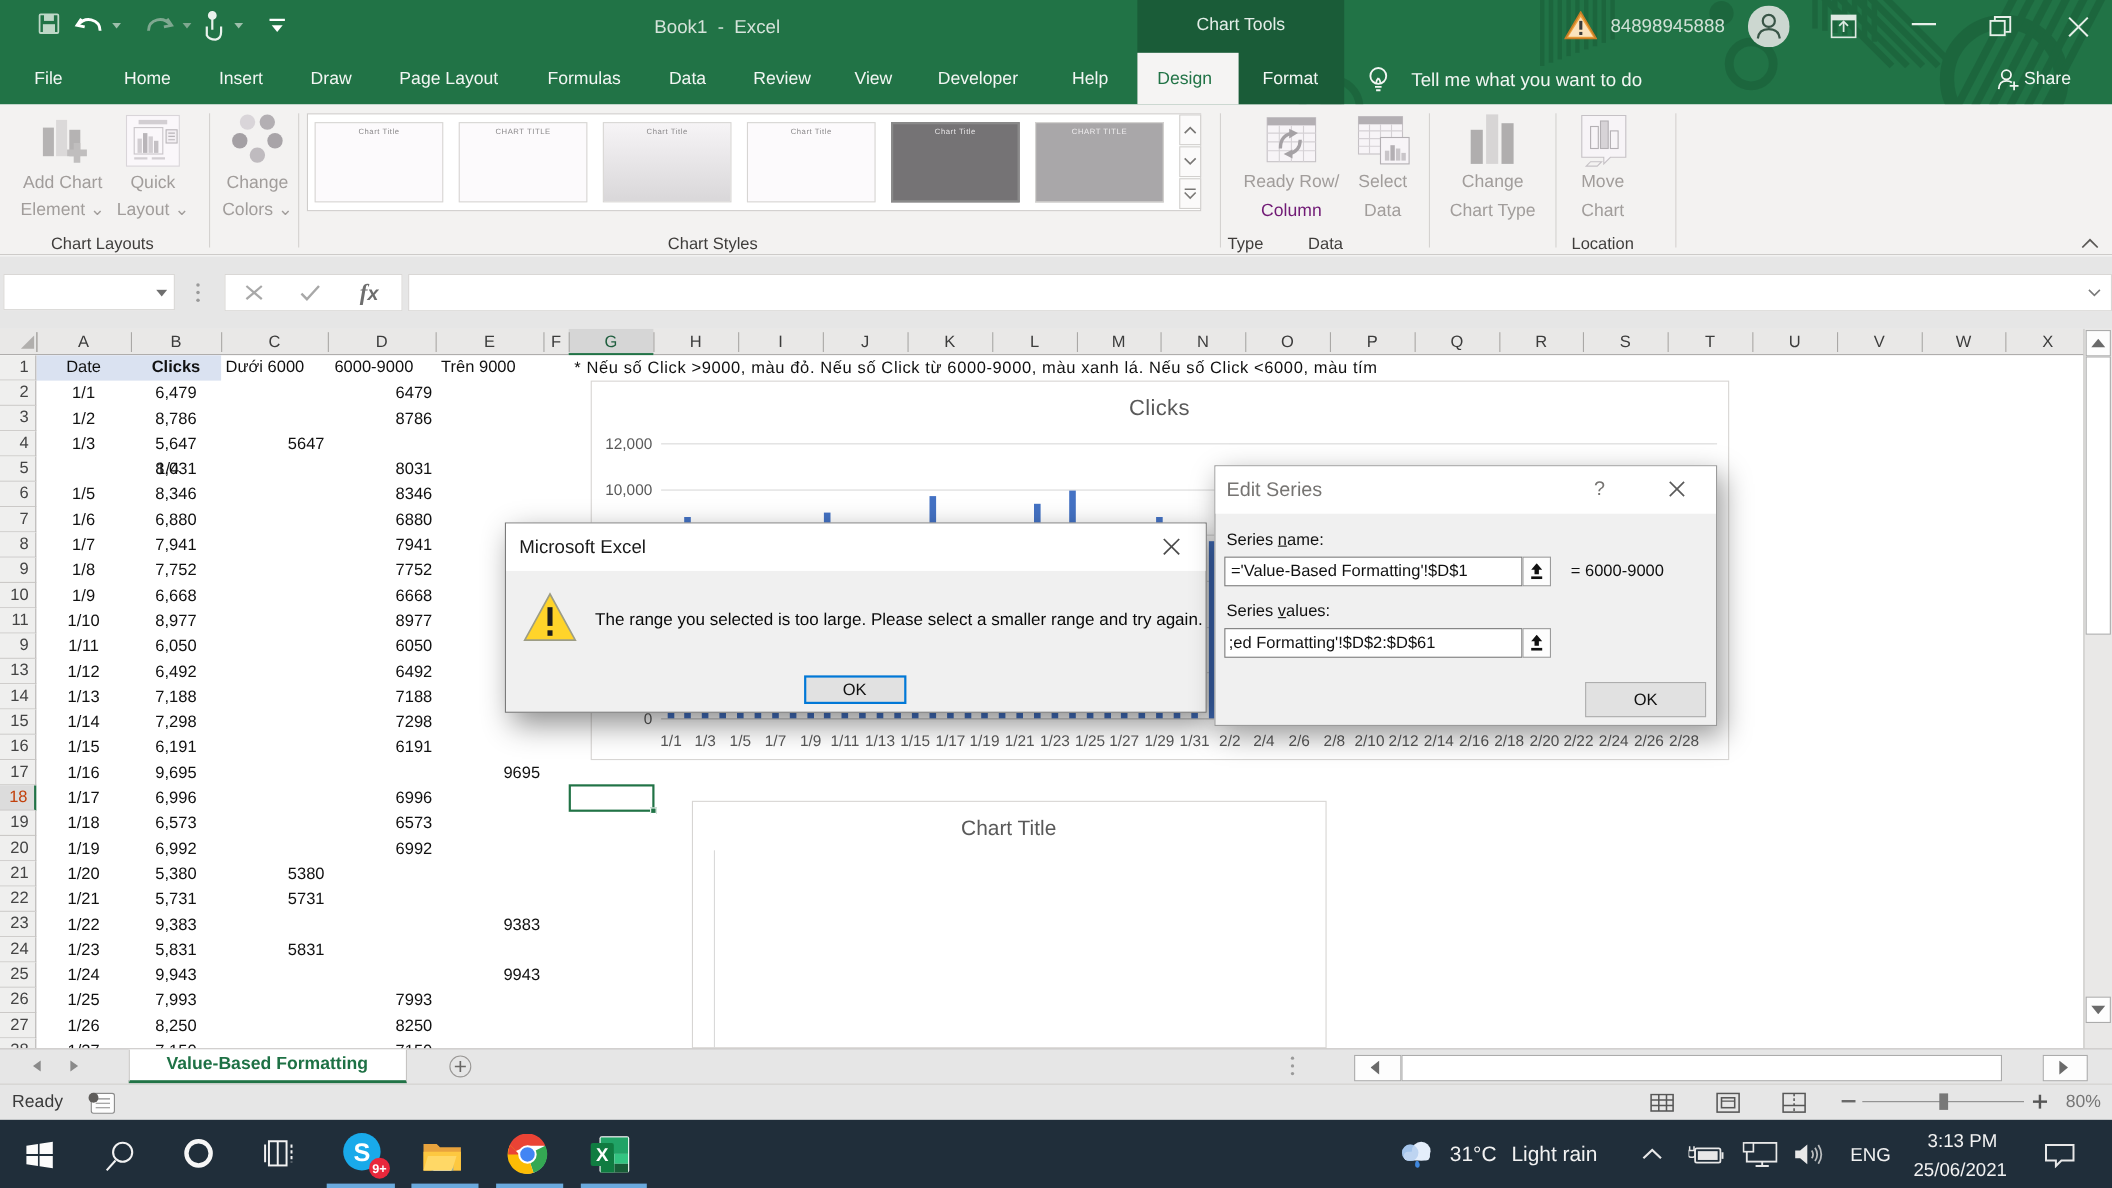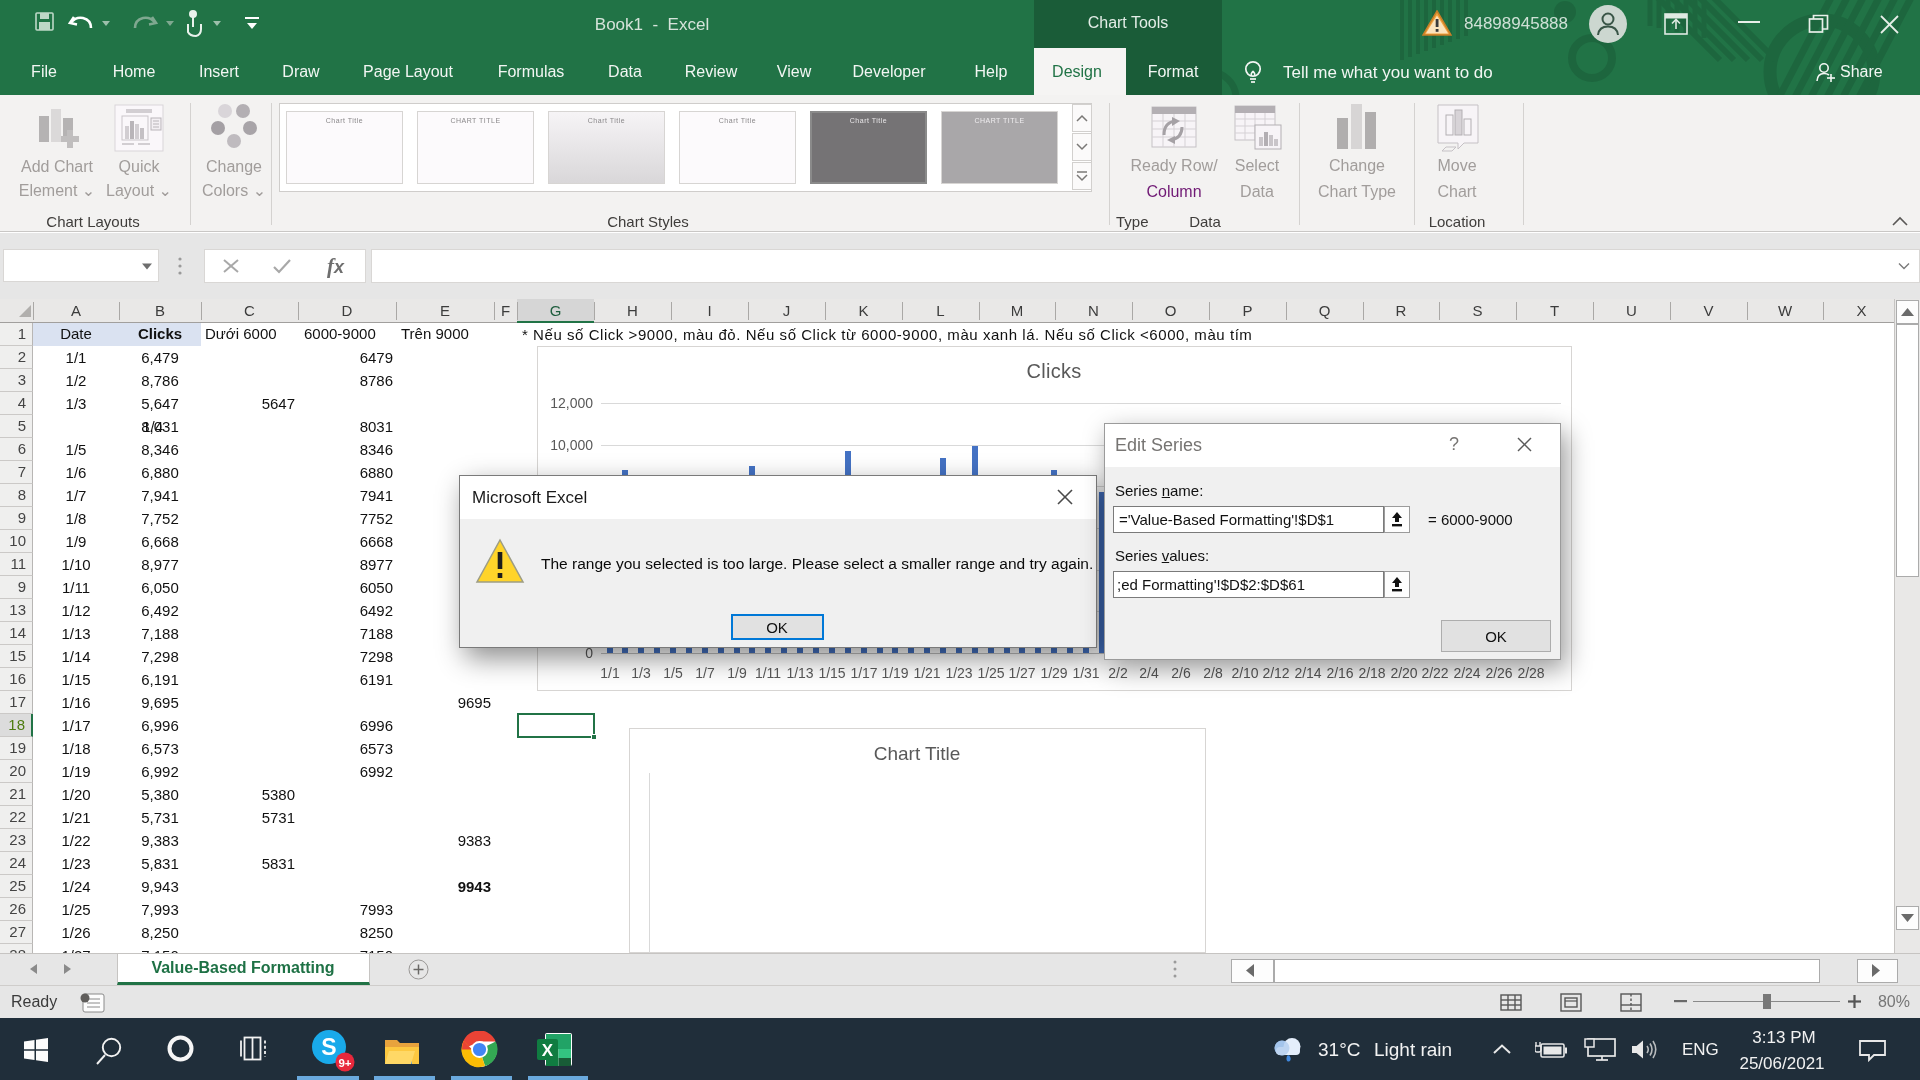--- a/index.html
+++ b/index.html
@@ -421,21 +421,21 @@
     <div style="left:119px;top:806px;width:82px;height:23px;line-height:23px;font-size:15px;color:#111;text-align:center;">5,731</div>
     <div style="left:201px;top:806px;width:94px;height:23px;line-height:23px;font-size:15px;color:#111;text-align:right;">5731</div>
     <div style="left:33px;top:829px;width:86px;height:23px;line-height:23px;font-size:15px;color:#111;text-align:center;">1/22</div>
     <div style="left:119px;top:829px;width:82px;height:23px;line-height:23px;font-size:15px;color:#111;text-align:center;">9,383</div>
     <div style="left:396px;top:829px;width:95px;height:23px;line-height:23px;font-size:15px;color:#111;text-align:right;">9383</div>
     <div style="left:33px;top:852px;width:86px;height:23px;line-height:23px;font-size:15px;color:#111;text-align:center;">1/23</div>
     <div style="left:119px;top:852px;width:82px;height:23px;line-height:23px;font-size:15px;color:#111;text-align:center;">5,831</div>
     <div style="left:201px;top:852px;width:94px;height:23px;line-height:23px;font-size:15px;color:#111;text-align:right;">5831</div>
     <div style="left:33px;top:875px;width:86px;height:23px;line-height:23px;font-size:15px;color:#111;text-align:center;">1/24</div>
     <div style="left:119px;top:875px;width:82px;height:23px;line-height:23px;font-size:15px;color:#111;text-align:center;">9,943</div>
-    <div style="left:396px;top:875px;width:95px;height:23px;line-height:23px;font-size:15px;color:#111;text-align:right;font-weight:bold;">9943</div>
+    <div style="left:396px;top:875px;width:95px;height:23px;line-height:23px;font-size:15px;color:#111;text-align:right;">9943</div>
     <div style="left:33px;top:898px;width:86px;height:23px;line-height:23px;font-size:15px;color:#111;text-align:center;">1/25</div>
     <div style="left:119px;top:898px;width:82px;height:23px;line-height:23px;font-size:15px;color:#111;text-align:center;">7,993</div>
     <div style="left:298px;top:898px;width:95px;height:23px;line-height:23px;font-size:15px;color:#111;text-align:right;">7993</div>
     <div style="left:33px;top:921px;width:86px;height:23px;line-height:23px;font-size:15px;color:#111;text-align:center;">1/26</div>
     <div style="left:119px;top:921px;width:82px;height:23px;line-height:23px;font-size:15px;color:#111;text-align:center;">8,250</div>
     <div style="left:298px;top:921px;width:95px;height:23px;line-height:23px;font-size:15px;color:#111;text-align:right;">8250</div>
     <div style="left:33px;top:944px;width:86px;height:23px;line-height:23px;font-size:15px;color:#111;text-align:center;">1/27</div>
     <div style="left:119px;top:944px;width:82px;height:23px;line-height:23px;font-size:15px;color:#111;text-align:center;">7,150</div>
     <div style="left:298px;top:944px;width:95px;height:23px;line-height:23px;font-size:15px;color:#111;text-align:right;">7150</div>
 <div style="left:0;top:323px;width:1894px;height:630px;position:absolute;overflow:hidden">
@@ -449,21 +449,21 @@
       <div style="position:absolute;left:0;top:161px;width:33px;height:23px;background:#efefee;border-right:1px solid #b8b6b4;border-bottom:1px solid #cbc9c7;font-size:15px;color:#444;text-align:right;line-height:22px;padding-right:6px;">8</div>
       <div style="position:absolute;left:0;top:184px;width:33px;height:23px;background:#efefee;border-right:1px solid #b8b6b4;border-bottom:1px solid #cbc9c7;font-size:15px;color:#444;text-align:right;line-height:22px;padding-right:6px;">9</div>
       <div style="position:absolute;left:0;top:207px;width:33px;height:23px;background:#efefee;border-right:1px solid #b8b6b4;border-bottom:1px solid #cbc9c7;font-size:15px;color:#444;text-align:right;line-height:22px;padding-right:6px;">10</div>
       <div style="position:absolute;left:0;top:230px;width:33px;height:23px;background:#efefee;border-right:1px solid #b8b6b4;border-bottom:1px solid #cbc9c7;font-size:15px;color:#444;text-align:right;line-height:22px;padding-right:6px;">11</div>
       <div style="position:absolute;left:0;top:253px;width:33px;height:23px;background:#efefee;border-right:1px solid #b8b6b4;border-bottom:1px solid #cbc9c7;font-size:15px;color:#444;text-align:right;line-height:22px;padding-right:6px;">9</div>
       <div style="position:absolute;left:0;top:276px;width:33px;height:23px;background:#efefee;border-right:1px solid #b8b6b4;border-bottom:1px solid #cbc9c7;font-size:15px;color:#444;text-align:right;line-height:22px;padding-right:6px;">13</div>
       <div style="position:absolute;left:0;top:299px;width:33px;height:23px;background:#efefee;border-right:1px solid #b8b6b4;border-bottom:1px solid #cbc9c7;font-size:15px;color:#444;text-align:right;line-height:22px;padding-right:6px;">14</div>
       <div style="position:absolute;left:0;top:322px;width:33px;height:23px;background:#efefee;border-right:1px solid #b8b6b4;border-bottom:1px solid #cbc9c7;font-size:15px;color:#444;text-align:right;line-height:22px;padding-right:6px;">15</div>
       <div style="position:absolute;left:0;top:345px;width:33px;height:23px;background:#efefee;border-right:1px solid #b8b6b4;border-bottom:1px solid #cbc9c7;font-size:15px;color:#444;text-align:right;line-height:22px;padding-right:6px;">16</div>
       <div style="position:absolute;left:0;top:368px;width:33px;height:23px;background:#efefee;border-right:1px solid #b8b6b4;border-bottom:1px solid #cbc9c7;font-size:15px;color:#444;text-align:right;line-height:22px;padding-right:6px;">17</div>
-      <div style="position:absolute;left:0;top:391px;width:33px;height:23px;background:#dcdcdc;border-right:2px solid #217346;border-bottom:1px solid #cbc9c7;font-size:15px;color:#4d7c0f;text-align:right;line-height:22px;padding-right:6px;">18</div>
+      <div style="position:absolute;left:0;top:391px;width:33px;height:23px;background:#dcdcdc;border-right:2px solid #217346;border-bottom:1px solid #cbc9c7;font-size:15px;color:#c2410c;text-align:right;line-height:22px;padding-right:6px;">18</div>
       <div style="position:absolute;left:0;top:414px;width:33px;height:23px;background:#efefee;border-right:1px solid #b8b6b4;border-bottom:1px solid #cbc9c7;font-size:15px;color:#444;text-align:right;line-height:22px;padding-right:6px;">19</div>
       <div style="position:absolute;left:0;top:437px;width:33px;height:23px;background:#efefee;border-right:1px solid #b8b6b4;border-bottom:1px solid #cbc9c7;font-size:15px;color:#444;text-align:right;line-height:22px;padding-right:6px;">20</div>
       <div style="position:absolute;left:0;top:460px;width:33px;height:23px;background:#efefee;border-right:1px solid #b8b6b4;border-bottom:1px solid #cbc9c7;font-size:15px;color:#444;text-align:right;line-height:22px;padding-right:6px;">21</div>
       <div style="position:absolute;left:0;top:483px;width:33px;height:23px;background:#efefee;border-right:1px solid #b8b6b4;border-bottom:1px solid #cbc9c7;font-size:15px;color:#444;text-align:right;line-height:22px;padding-right:6px;">22</div>
       <div style="position:absolute;left:0;top:506px;width:33px;height:23px;background:#efefee;border-right:1px solid #b8b6b4;border-bottom:1px solid #cbc9c7;font-size:15px;color:#444;text-align:right;line-height:22px;padding-right:6px;">23</div>
       <div style="position:absolute;left:0;top:529px;width:33px;height:23px;background:#efefee;border-right:1px solid #b8b6b4;border-bottom:1px solid #cbc9c7;font-size:15px;color:#444;text-align:right;line-height:22px;padding-right:6px;">24</div>
       <div style="position:absolute;left:0;top:552px;width:33px;height:23px;background:#efefee;border-right:1px solid #b8b6b4;border-bottom:1px solid #cbc9c7;font-size:15px;color:#444;text-align:right;line-height:22px;padding-right:6px;">25</div>
       <div style="position:absolute;left:0;top:575px;width:33px;height:23px;background:#efefee;border-right:1px solid #b8b6b4;border-bottom:1px solid #cbc9c7;font-size:15px;color:#444;text-align:right;line-height:22px;padding-right:6px;">26</div>
       <div style="position:absolute;left:0;top:598px;width:33px;height:23px;background:#efefee;border-right:1px solid #b8b6b4;border-bottom:1px solid #cbc9c7;font-size:15px;color:#444;text-align:right;line-height:22px;padding-right:6px;">27</div>
       <div style="position:absolute;left:0;top:621px;width:33px;height:23px;background:#efefee;border-right:1px solid #b8b6b4;border-bottom:1px solid #cbc9c7;font-size:15px;color:#444;text-align:right;line-height:22px;padding-right:6px;">28</div>

